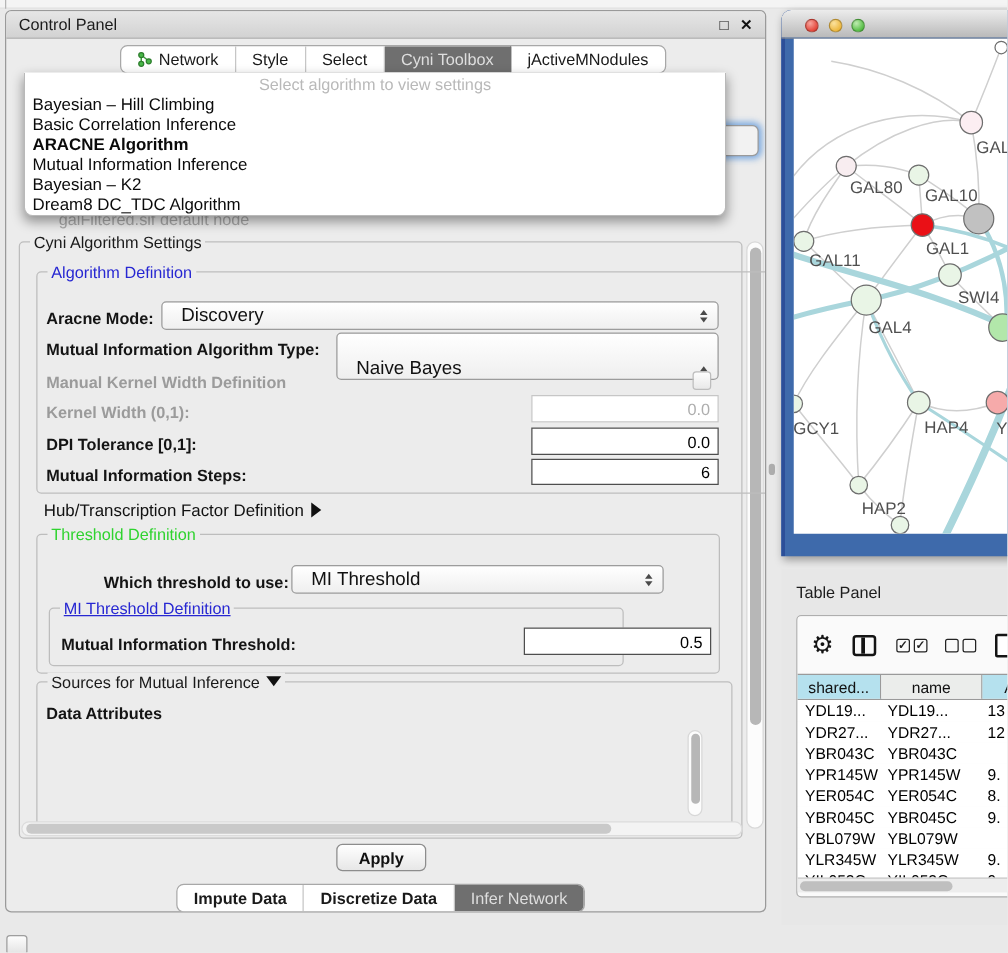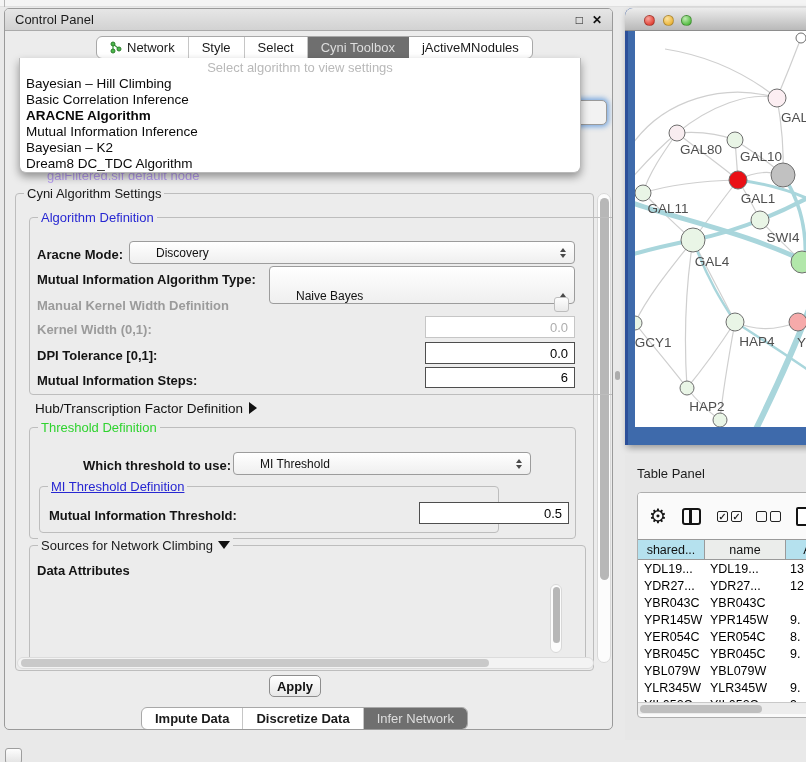--- a/index.html
+++ b/index.html
@@ -33,33 +33,33 @@
   #dd{left:14px;top:49px;width:562px;height:115px;background:#fff;
     border:1px solid #b9b9b9;border-top:none;border-radius:0 0 7px 7px;
     box-shadow:0 4px 9px rgba(0,0,0,.38);z-index:50;padding-top:2px;}
   #dd-prompt{height:16px;line-height:16px;text-align:center;color:#b9b9b9;font-size:13px;}
   .dd-item{height:16px;line-height:16px;padding-left:6px;font-size:13.5px;color:#0a0a0a;}
   .dd-item.sel{font-weight:bold;}
 
   
   #ghost-combo{left:556px;top:91px;width:46px;height:25px;background:#f2f2f2;
     border:1px solid #9a9a9a;border-radius:5px;box-shadow:0 0 5px 2px rgba(90,150,220,.75);z-index:40;}
-  #ghost-text{left:42px;top:159px;font-size:13px;color:#8b5cf6;opacity:.55;z-index:40;}
+  #ghost-text{left:42px;top:159px;font-size:13px;color:#737373;opacity:.55;z-index:40;}
 
   
   .gb{border:1px solid #bdbdbd;border-radius:4px;}
   .gb-title{position:absolute;top:-8px;background:#ececec;padding:0 3px;font-size:13px;color:#1a1a1a;line-height:15px;white-space:nowrap;}
   .gb-title.blue{color:#2727d2;}
   .gb-title.green{color:#2fd32f;}
 
   .lbl{font-size:13px;font-weight:bold;color:#141414;white-space:nowrap;}
   .lbl.dis{color:#9b9b9b;}
 
   .combo{display:flex;align-items:center;background:linear-gradient(#ffffff,#efefef);
-    border:1px solid #9c9c9c;border-radius:4px;font-size:12px;color:#111;padding-left:26px;}
+    border:1px solid #9c9c9c;border-radius:4px;font-size:15px;color:#111;padding-left:15px;}
   .combo .cv{flex:1;}
   .combo .arrows{width:16px;display:flex;flex-direction:column;align-items:center;gap:2px;margin-right:3px;}
   .tri-up{width:0;height:0;border-left:3.5px solid transparent;border-right:3.5px solid transparent;border-bottom:4.5px solid #4a4a4a;}
   .tri-dn{width:0;height:0;border-left:3.5px solid transparent;border-right:3.5px solid transparent;border-top:4.5px solid #4a4a4a;}
 
   .field{background:#fff;border:1px solid #4e4e4e;font-size:13px;color:#000;
     text-align:right;padding:0 6px;display:flex;align-items:center;justify-content:flex-end;}
   .field.dis{border:1px solid #c6c6c6;color:#aeaeae;}
 
   .cb{background:linear-gradient(#fdfdfd,#e9e9e9);border:1px solid #bdbdbd;border-radius:3px;}
@@ -71,21 +71,21 @@
 
   .sel-list{background:#fff;overflow:hidden;}
   .li-sel{height:17px;line-height:17px;background:#3e6ed0;color:#fff;font-size:13px;padding-left:5px;}
 
   
   .sb-v{background:#fcfcfc;border:1px solid #d8d8d8;border-radius:7px;}
   .sb-v .thumb{position:absolute;left:2px;width:9px;background:#b7b7b7;border-radius:5px;}
   .sb-h{background:#f3f3f3;border:1px solid #dcdcdc;border-radius:6px;}
   .sb-h .thumb{position:absolute;top:1px;height:8px;background:#c9c9c9;border-radius:4px;}
 
-  #apply-btn{left:264px;top:666px;width:52px;height:22px;background:linear-gradient(#ffffff,#e7e7e7);
+  #apply-btn{left:264px;top:666px;width:72px;height:22px;background:linear-gradient(#ffffff,#e7e7e7);
     border:1px solid #8d8d8d;border-radius:5px;font-size:13px;font-weight:bold;color:#111;
     display:flex;align-items:center;justify-content:center;}
 
   
   #gutter-handle{left:615px;top:371px;width:5px;height:9px;background:#8d8d8d;border-radius:3px;opacity:.65;}
 
   
   #netwin{left:625px;top:8px;width:200px;height:437px;background:#3e6aab;
     border-radius:8px 8px 0 0;box-shadow:inset 3px 0 0 #2c4f99, 2px 3px 7px rgba(0,0,0,.35);}
   #net-titlebar{left:0;top:0;width:100%;height:23px;border-radius:8px 8px 0 0;
@@ -251,21 +251,21 @@
 
     <div class="abs gb" style="left:34px;top:477px;width:460px;height:47px;">
       <span class="gb-title blue" style="left:8px;text-decoration:underline;">MI Threshold Definition</span>
     </div>
     <span class="abs lbl" style="left:44px;top:499px;">Mutual Information Threshold:</span>
     <div class="abs field" style="left:414px;top:493px;width:150px;height:22px;">
       <span>0.5</span>
     </div>
 
     <div class="abs gb" style="left:24px;top:536px;width:557px;height:120px;">
-      <span class="gb-title" style="left:8px;"><span>Sources for Network Climbing</span><span class="tri-down"></span></span>
+      <span class="gb-title" style="left:8px;"><span>Sources for Mutual Inference</span><span class="tri-down"></span></span>
     </div>
     <span class="abs lbl" style="left:32px;top:554px;">Data Attributes</span>
     <div class="abs sb-v" style="left:545px;top:575px;width:12px;height:69px;">
       <div class="thumb" style="top:2px;height:56px;width:7px;"></div>
     </div>
 
     <div class="abs sb-h" style="left:12px;top:648px;width:577px;height:12px;">
       <div class="thumb" style="left:3px;width:468px;"></div>
     </div>
 

